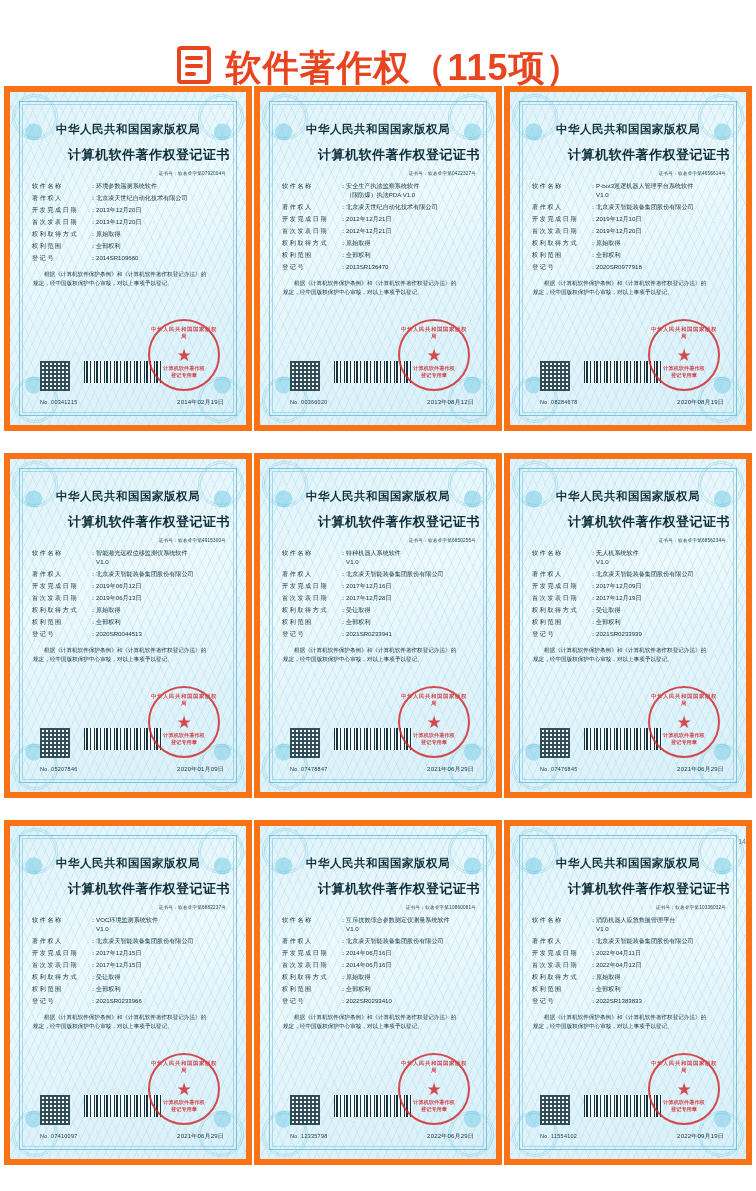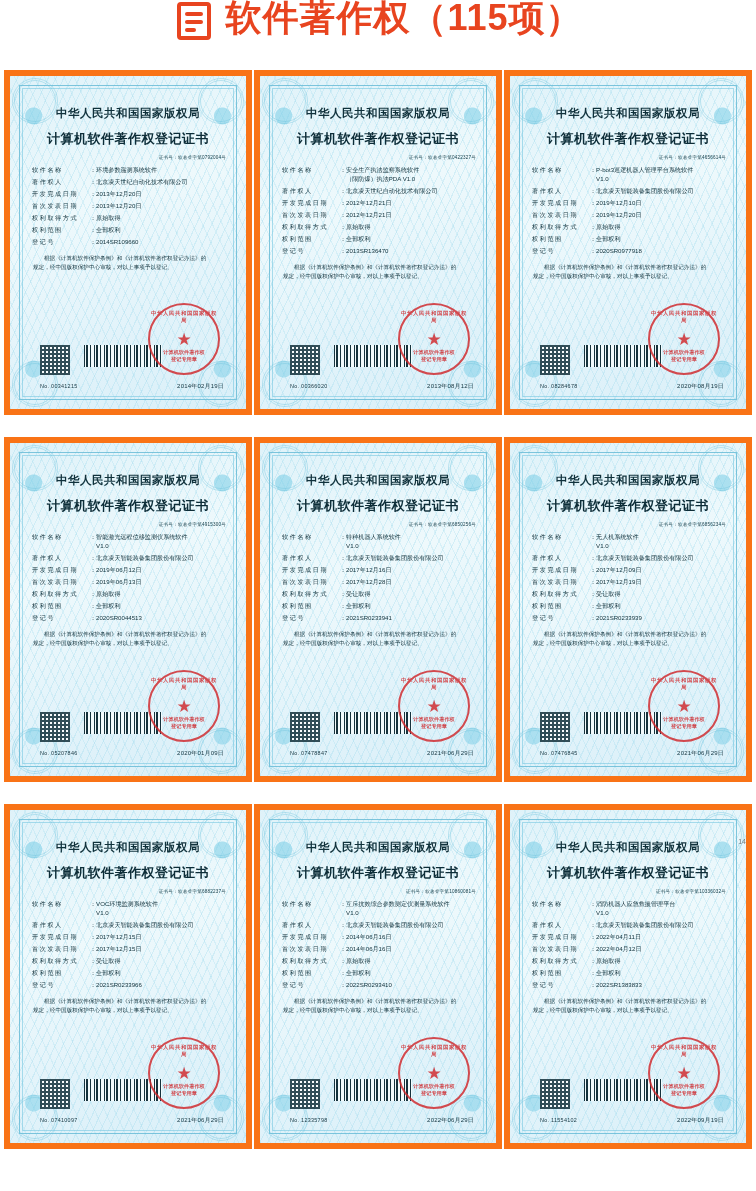--- a/index.html
+++ b/index.html
@@ -7,24 +7,24 @@
     margin: 0; padding: 0;
     width: 756px;
     background: #ffffff;
     font-family: "Liberation Sans", sans-serif;
   }
   body { width: 756px; height: 1191px; overflow: hidden; }
 
   
   .page-header {
     display: flex;
-    align-items: flex-start;
+    align-items: flex-end;
     justify-content: center;
     gap: 10px;
-    height: 70px;
+    height: 86px;
   }
   .header-icon {
     width: 42px; height: 42px;
     position: relative;
     flex: 0 0 auto;
   }
   .header-icon .doc {
     position: absolute; left: 4px; top: 2px;
     width: 34px; height: 38px;
     border: 4px solid #e8441f;
@@ -107,21 +107,21 @@
 
   .c-org {
     text-align: center;
     font-size: 11.5px;
     font-weight: bold;
     letter-spacing: .5px;
     color: #10313b;
     margin-top: 12px;
   }
   .c-title {
-    text-align: center;
+    text-align: right;
     font-size: 13px;
     font-weight: bold;
     letter-spacing: .5px;
     color: #0d2d38;
     margin-top: 9px;
   }
   .c-certno {
     text-align: right;
     font-size: 4.6px;
     color: #17404c;

